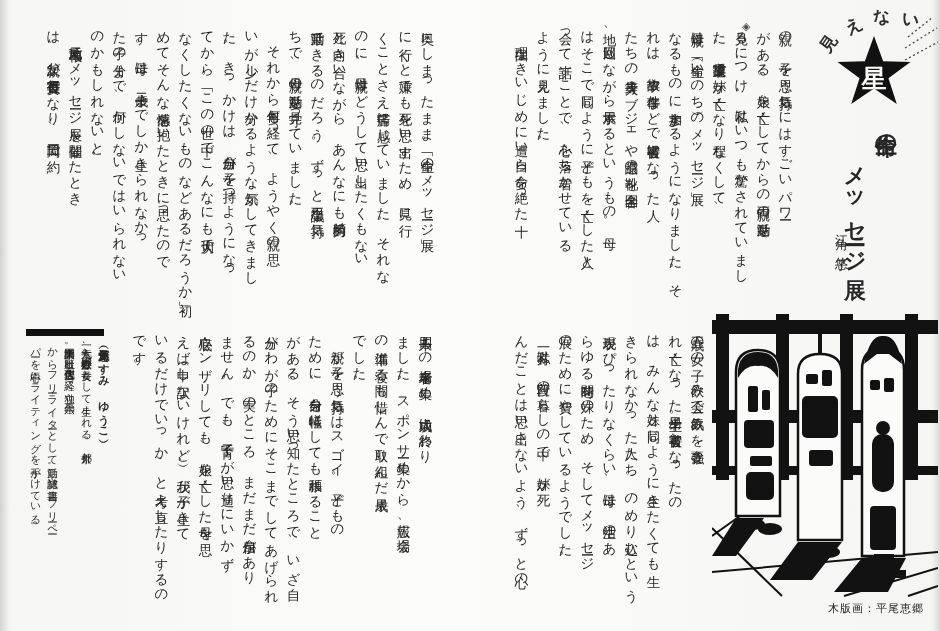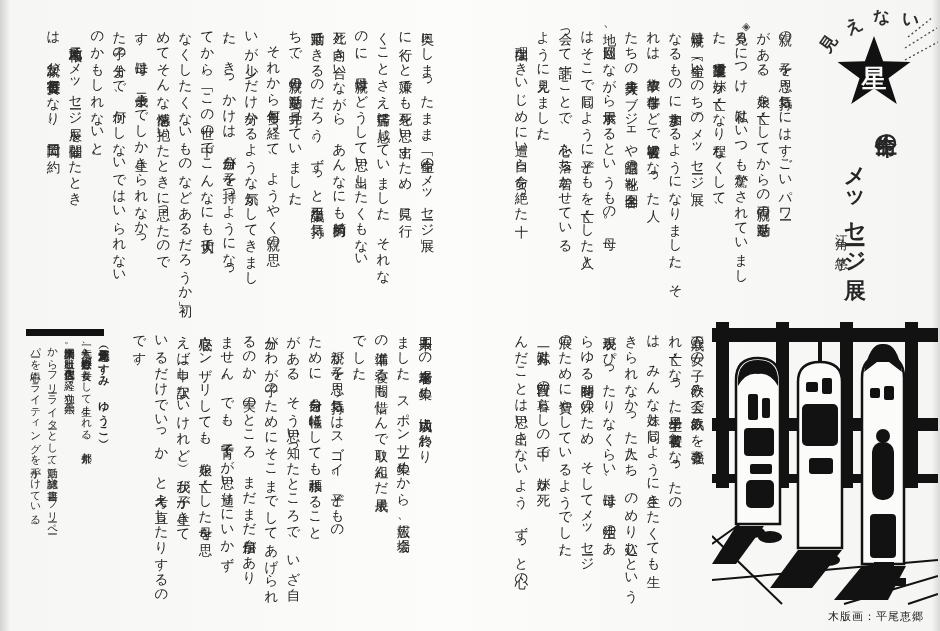--- a/index.html
+++ b/index.html
@@ -44,21 +44,21 @@
   .title .l2{padding-top:36px;}
   .author{position:absolute;left:832px;top:224px;height:90px;font-size:13px;letter-spacing:3px;color:#2a2a2a;}
 
   
   .bio-bar{position:absolute;left:26px;top:329px;width:78px;height:7px;background:#111;}
   .bio{left:12px;top:340px;width:100px;height:286px;}
   .bio p{margin:0;font-size:10.5px;line-height:17px;letter-spacing:0;}
   .bio .name{font-weight:bold;font-size:11px;letter-spacing:0.5px;}
 
   
-  .art{position:absolute;left:712px;top:322px;width:226px;height:302px;margin:0;}
+  .art{position:absolute;left:712px;top:314px;width:226px;height:302px;margin:0;}
   .art figcaption{
     position:absolute;right:14px;bottom:0;
     font-size:11px;color:#222;letter-spacing:1px;
   }
 </style>
 </head>
 <body>
 
 <div class="scan">
 

